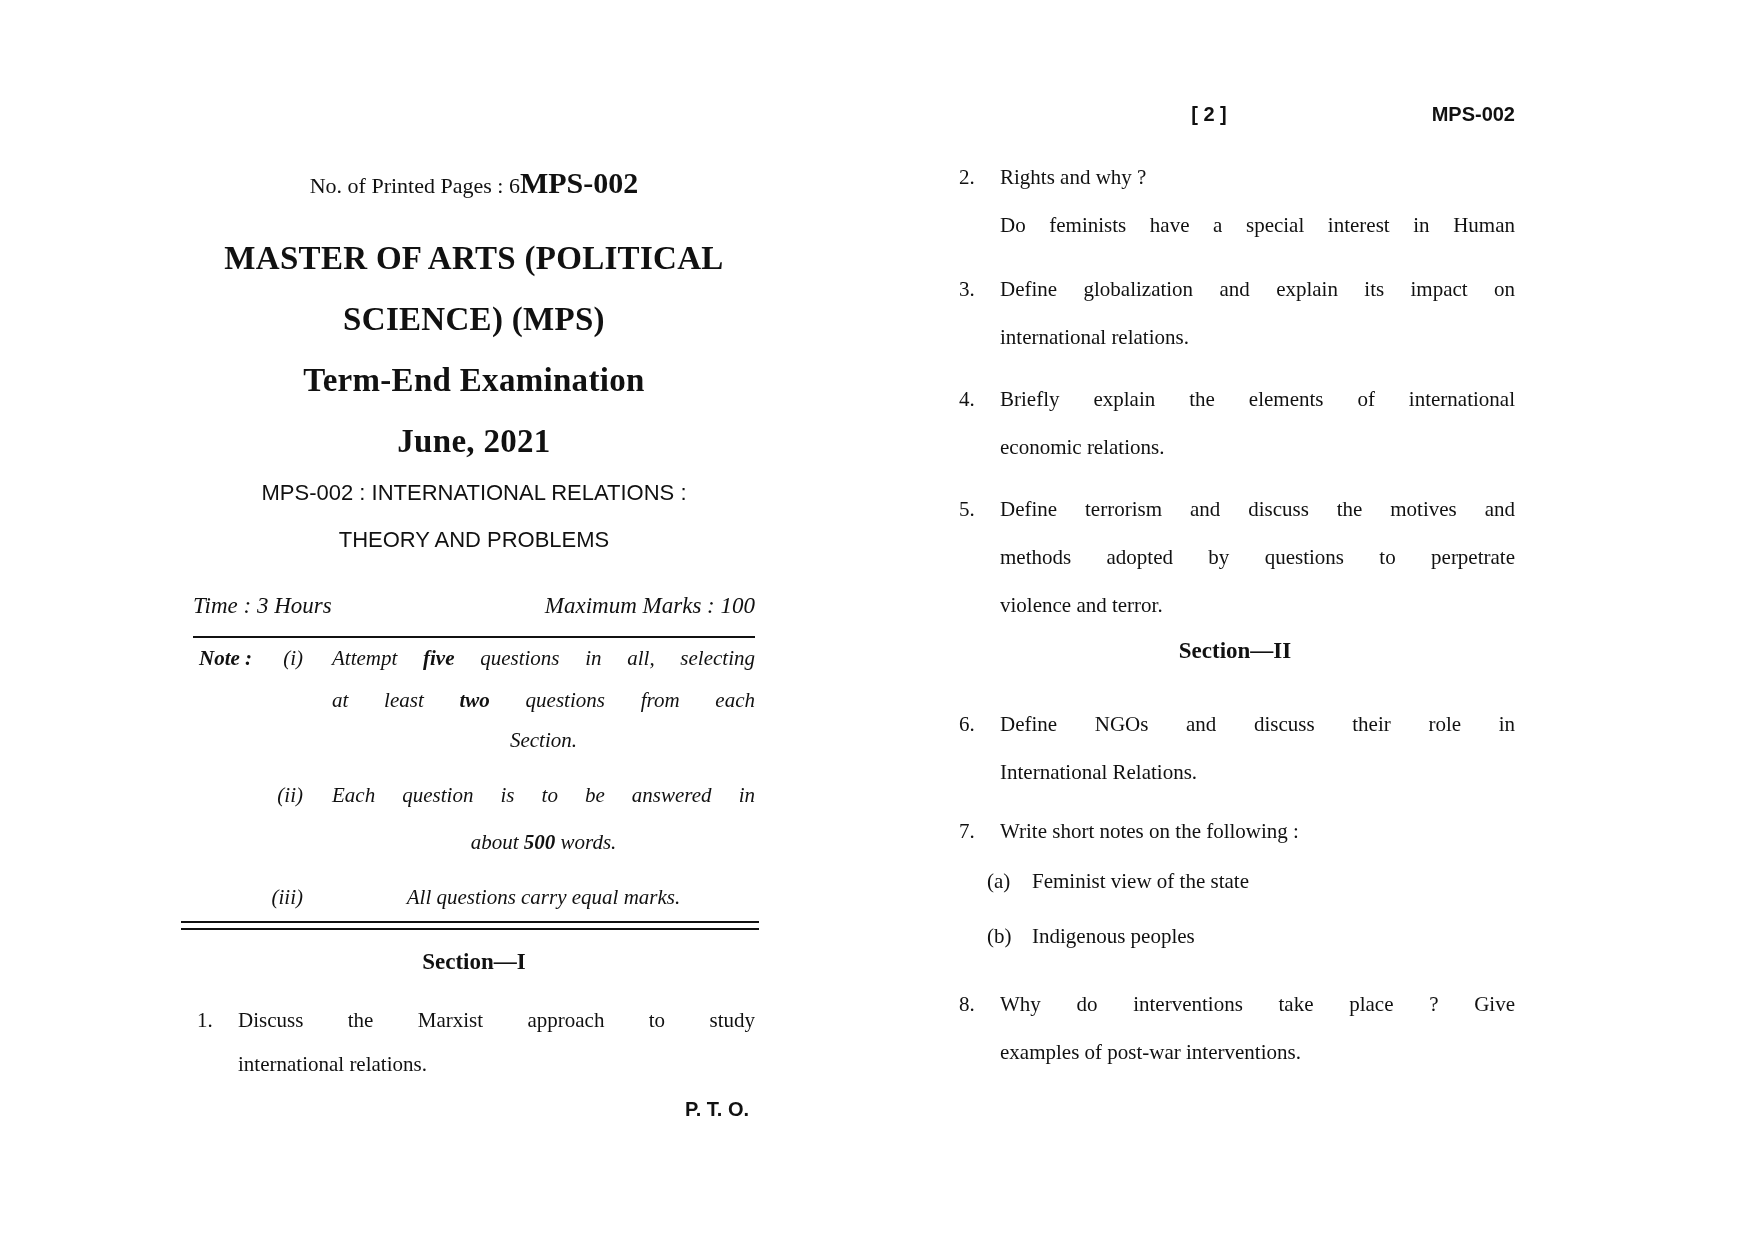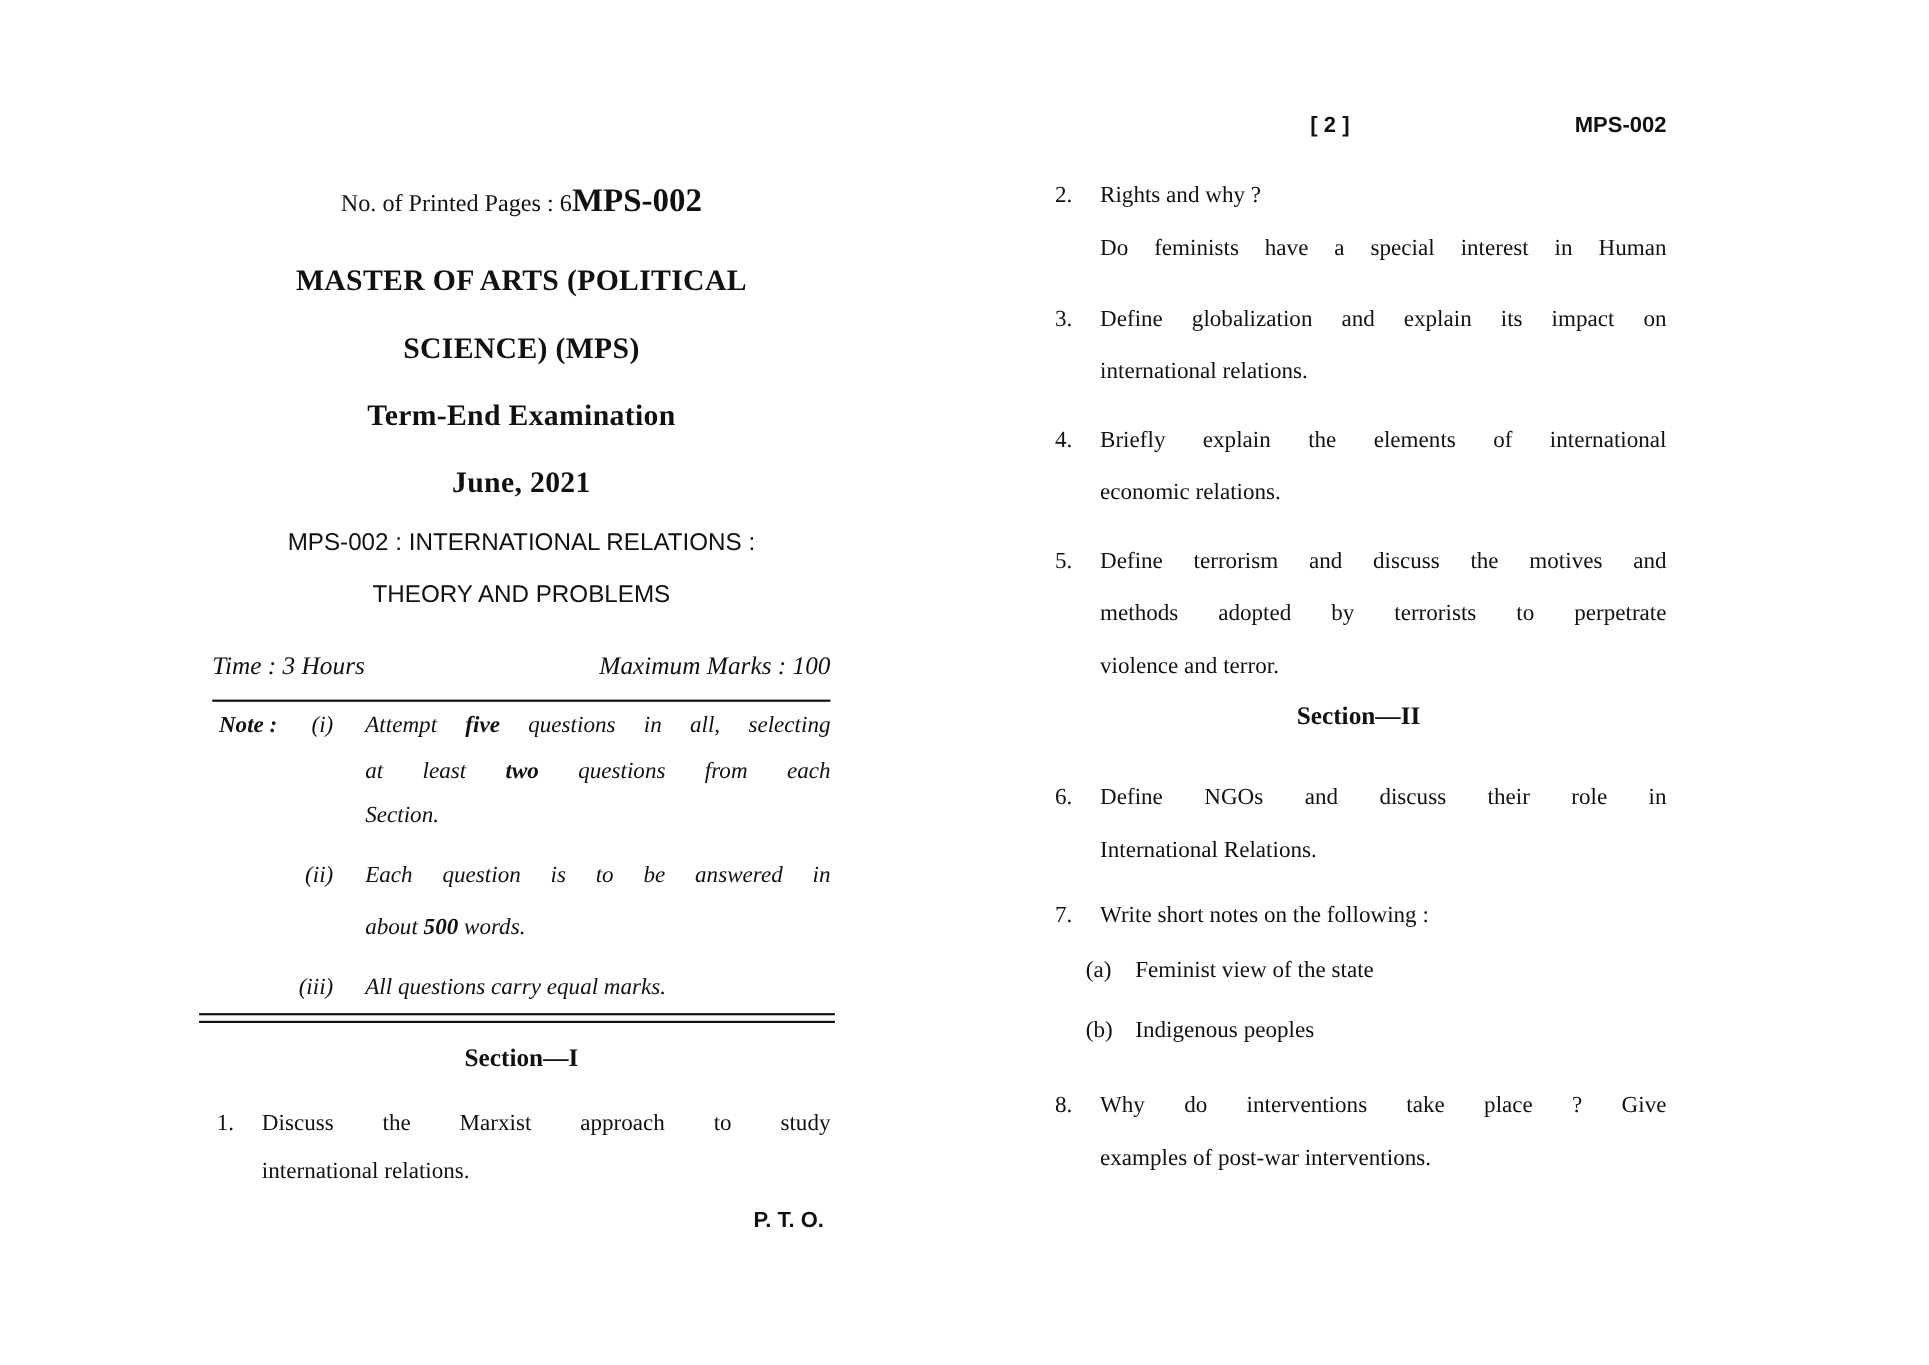--- a/index.html
+++ b/index.html
@@ -12,32 +12,32 @@
   .page-left{left:193px;width:562px;}
   .page-right{left:955px;width:560px;}
   .abs{position:absolute;left:0;right:0;}
   .center{text-align:center;}
   .b{font-weight:bold;}
 
   
   .hdr-row{top:166px;display:flex;justify-content:center;align-items:baseline;}
   .printed-pages{font-size:22px;}
   .code-lg{font-size:30px;font-weight:bold;}
-  .title{font-size:27px;font-weight:bold;letter-spacing:.3px;}
+  .title{font-size:33px;font-weight:bold;letter-spacing:.3px;}
   .t1{top:240px;} .t2{top:301px;} .t3{top:362px;} .t4{top:423px;}
   .subj{font-family:"Liberation Sans", sans-serif;font-weight:normal;font-size:22px;}
   .s1{top:480px;} .s2{top:527px;}
   .time-row{top:593px;display:flex;justify-content:space-between;font-style:italic;font-size:23px;}
   .rule{top:636px;height:2px;background:#111;}
   .note{top:646px;height:280px;}
   .note-line{position:absolute;left:0;right:0;height:30px;font-style:italic;font-size:21px;}
   .nl0{top:0;} .nl1{top:42px;} .nl2{top:82px;} .nl3{top:137px;} .nl4{top:184px;} .nl5{top:239px;}
   .note-label{position:absolute;left:6px;font-weight:bold;}
   .note-marker{position:absolute;left:52px;width:58px;text-align:right;}
-  .note-text{position:absolute;left:139px;right:0;}
+  .note-text{position:absolute;left:139px;right:0;text-align:center;}
   .just{text-align:justify;text-align-last:justify;-moz-text-align-last:justify;text-justify:inter-word;}
   .dbl-rule{top:921px;left:-12px;right:-4px;height:5px;border-top:2px solid #111;border-bottom:2px solid #111;position:absolute;}
   .section-h{font-size:23px;font-weight:bold;}
   .sec1{top:949px;}
   .q{position:absolute;left:0;right:0;display:flex;font-size:21px;}
   .qnum{flex:0 0 45px;width:45px;padding-left:4px;box-sizing:border-box;}
   .qbody{flex:1;min-width:0;}
   .page-left .qline{line-height:44px;}
   .page-right .qline{line-height:48px;}
   .page-left .qnum{line-height:44px;}
@@ -152,21 +152,21 @@
       <div class="qbody">
         <div class="qline just">Briefly explain the elements of international</div>
         <div class="qline">economic relations.</div>
       </div>
     </div>
 
     <div class="q q5">
       <span class="qnum">5.</span>
       <div class="qbody">
         <div class="qline just">Define terrorism and discuss the motives and</div>
-        <div class="qline just">methods adopted by terrorists to perpetrate</div>
+        <div class="qline just">methods adopted by questions to perpetrate</div>
         <div class="qline">violence and terror.</div>
       </div>
     </div>
 
     <div class="abs center section-h sec2">Section—II</div>
 
     <div class="q q6">
       <span class="qnum">6.</span>
       <div class="qbody">
         <div class="qline just">Define NGOs and discuss their role in</div>

